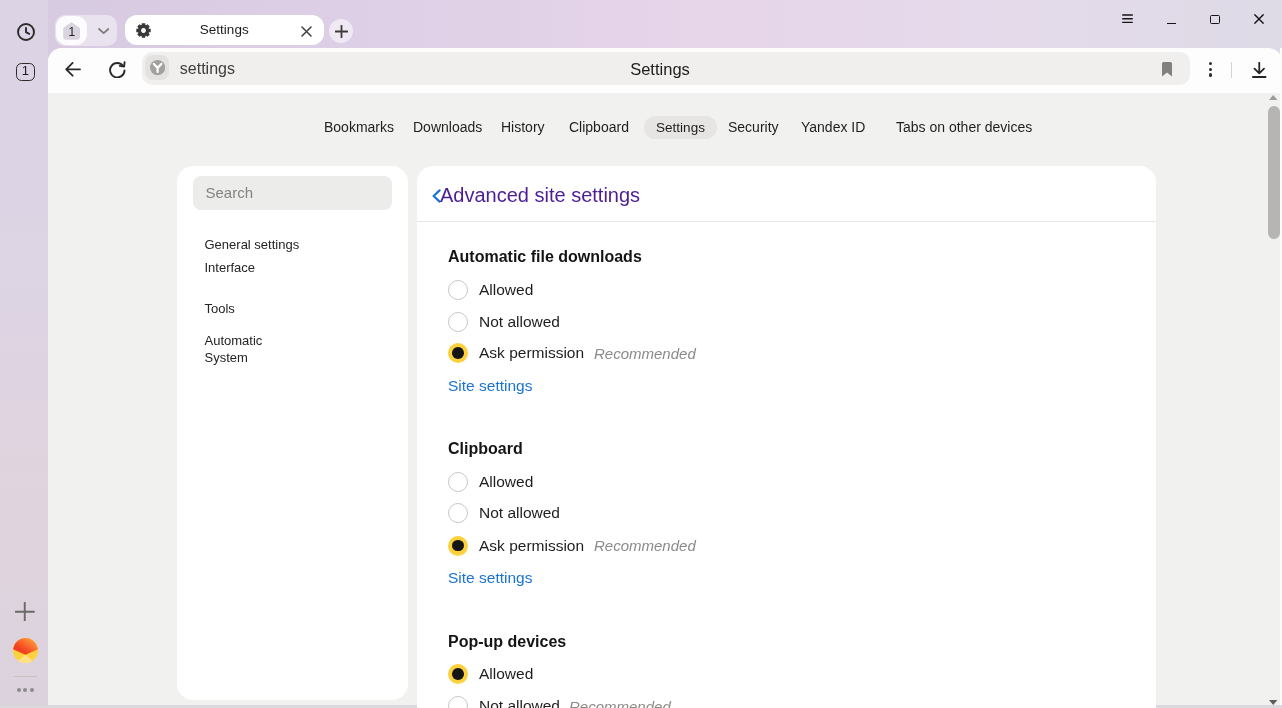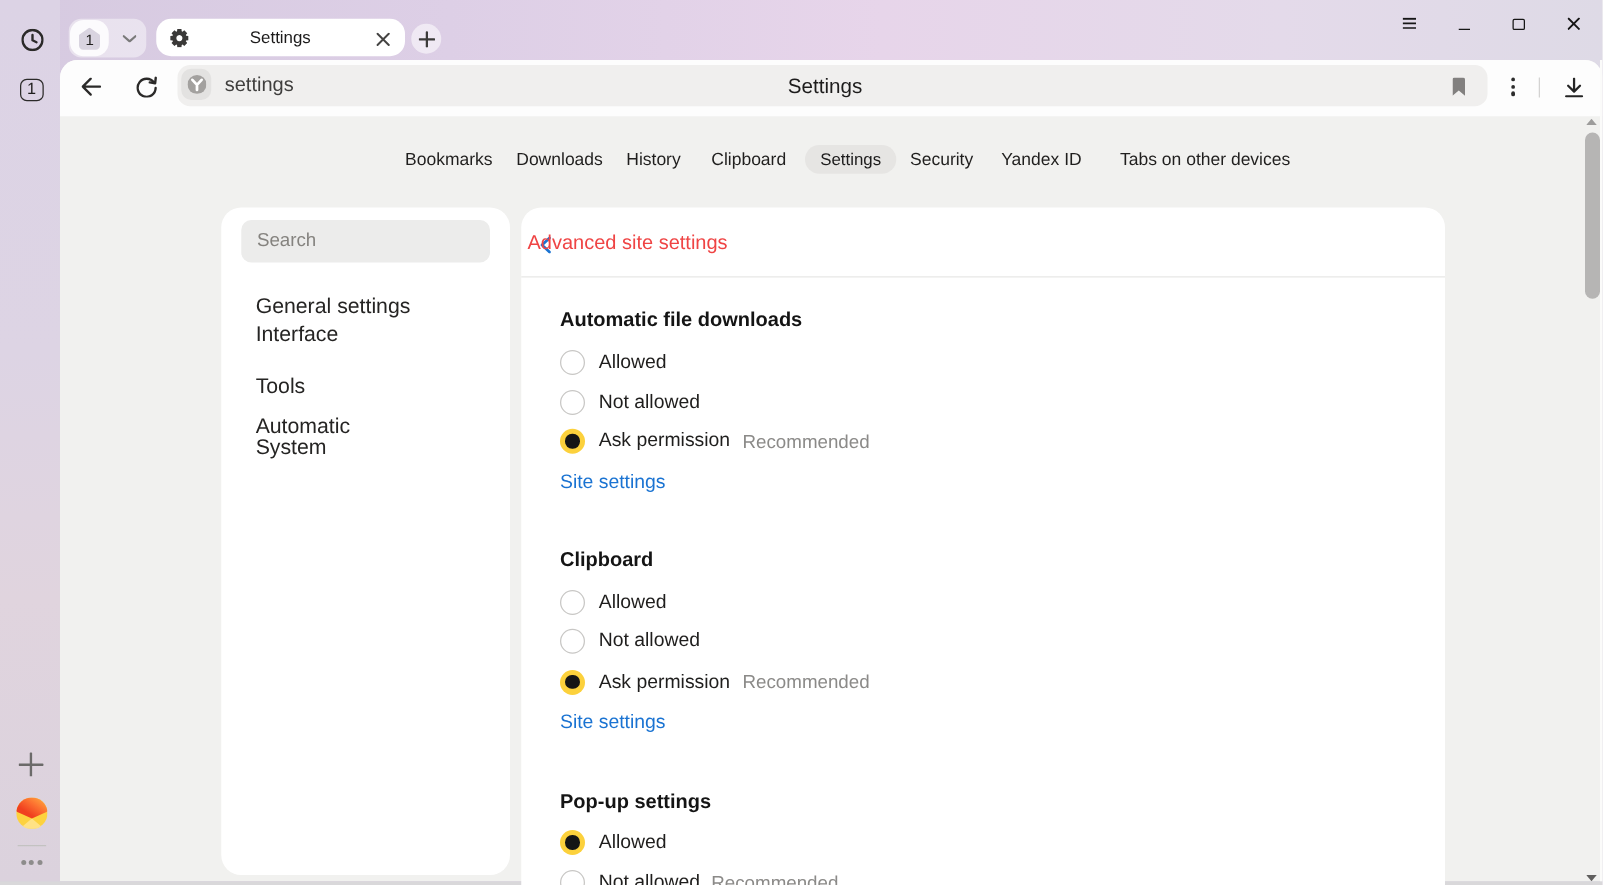--- a/index.html
+++ b/index.html
@@ -22,27 +22,27 @@
               font-size:13.5px; color:#1c1b1b; }
   #plusbtn { left:328.8px; top:18.6px; width:24.6px; height:24.6px; border-radius:50%; background:rgba(255,255,255,0.55); }
   
   .nav { top:120px; font-size:14px; color:#201f1e; line-height:15px; white-space:nowrap; }
   #pill { left:644px; top:115.5px; width:73px; height:23.5px; border-radius:12px; background:#e6e5e3;
           text-align:center; line-height:23.5px; font-size:13.5px; color:#1d1c1c; }
   
   #lcard { left:176.5px; top:166px; width:231.5px; height:534px; border-radius:16px; background:#fff; }
   #search { left:192.5px; top:176px; width:199.5px; height:34px; border-radius:8px; background:#ececeb;
             line-height:34px; padding-left:13px; font-size:15px; color:#85837f; }
-  .menu { left:204.5px; font-size:17px; color:#252423; line-height:20px; }
+  .menu { left:204.5px; font-size:13px; color:#252423; line-height:20px; }
   #rcard { left:417px; top:166px; width:739px; height:600px; border-radius:16px; background:#fff; }
-  #hdr { left:422px; top:184px; font-size:16px; color:#ef4444; line-height:22px; }
+  #hdr { left:440px; top:184px; font-size:20px; color:#4c1d95; line-height:22px; }
   #divider { left:417px; top:221px; width:739px; height:1px; background:#e8e8e6; }
   .sect { left:448px; font-size:16px; font-weight:bold; color:#141414; line-height:20px; }
   .rlabel { font-size:15.5px; color:#1f1e1d; line-height:20px; }
-  .rec { font-size:15px; color:#8b8a88; line-height:20px; }
+  .rec { font-size:15px; color:#8b8a88; line-height:20px;font-style:italic; }
   .link { left:448px; font-size:15.5px; color:#1a73d2; line-height:20px; }
   .radio { width:20px; height:20px; border-radius:50%; background:#fff; border:1.5px solid #c8c7c5; }
   .radio.on { background:#fcd13c; border:none; }
   .radio.on::after { content:""; position:absolute; left:4.2px; top:4.2px; width:11.6px; height:11.6px;
                      border-radius:50%; background:#151515; }
   
   #sbwhite { left:1279.5px; top:48px; width:2.5px; height:657px; background:#fbfbfa; }
   #sbthumb { left:1267.5px; top:106px; width:12px; height:133px; background:#b6b5b4; border-radius:6px; }
 </style></head>
 <body>
@@ -173,21 +173,21 @@
 <div class="abs sect" style="top:439.4px">Clipboard</div>
 <div class="abs radio" style="left:448px;top:471.6px"></div>
 <div class="abs rlabel" style="left:479px;top:471.6px">Allowed</div>
 <div class="abs radio" style="left:448px;top:503.4px"></div>
 <div class="abs rlabel" style="left:479px;top:503.4px">Not allowed</div>
 <div class="abs radio on" style="left:448px;top:535.6px"></div>
 <div class="abs rlabel" style="left:479px;top:535.6px">Ask permission</div>
 <div class="abs rec" style="left:594px;top:535.9px">Recommended</div>
 <div class="abs link" style="top:567.7px">Site settings</div>
 
-<div class="abs sect" style="top:631.5px">Pop-up settings</div>
+<div class="abs sect" style="top:631.5px">Pop-up devices</div>
 <div class="abs radio on" style="left:448px;top:664.2px"></div>
 <div class="abs rlabel" style="left:479px;top:664.2px">Allowed</div>
 <div class="abs radio" style="left:448px;top:696.2px"></div>
 <div class="abs rlabel" style="left:479px;top:696.2px">Not allowed</div>
 <div class="abs rec" style="left:569px;top:696.5px">Recommended</div>
 
 <div class="abs" id="sbwhite"></div>
 <div class="abs" id="sbthumb"></div>
 <svg class="abs" style="left:1269.4px;top:95px" width="8.4" height="5" viewBox="0 0 8.4 5">
   <path d="M4.2,0 L8.4,5 H0 Z" fill="#9d9c9b"></path>

